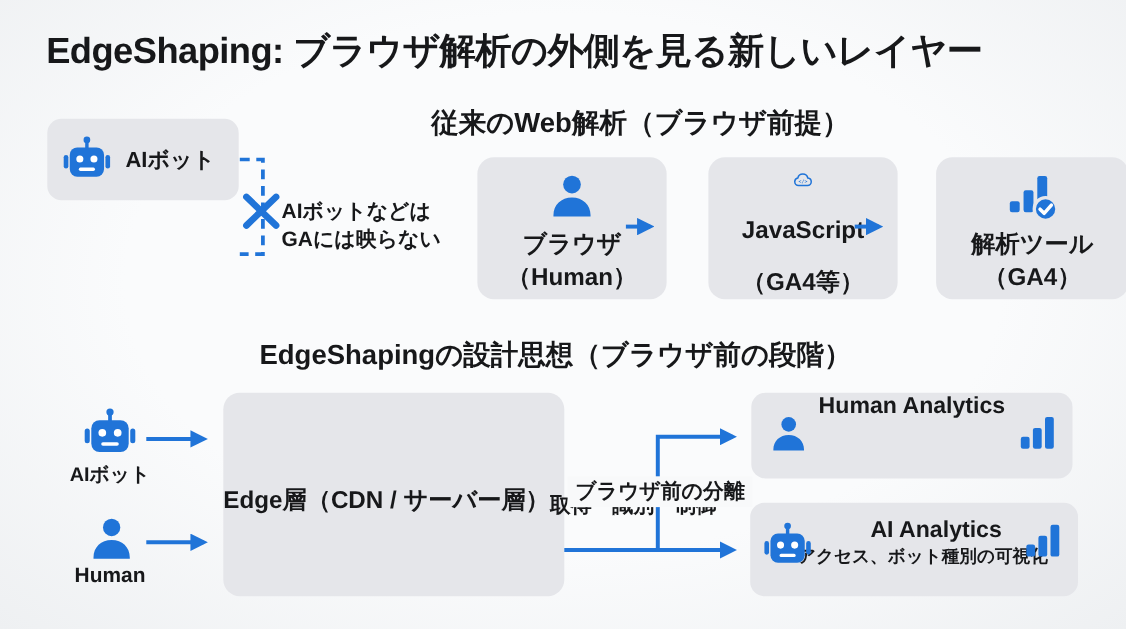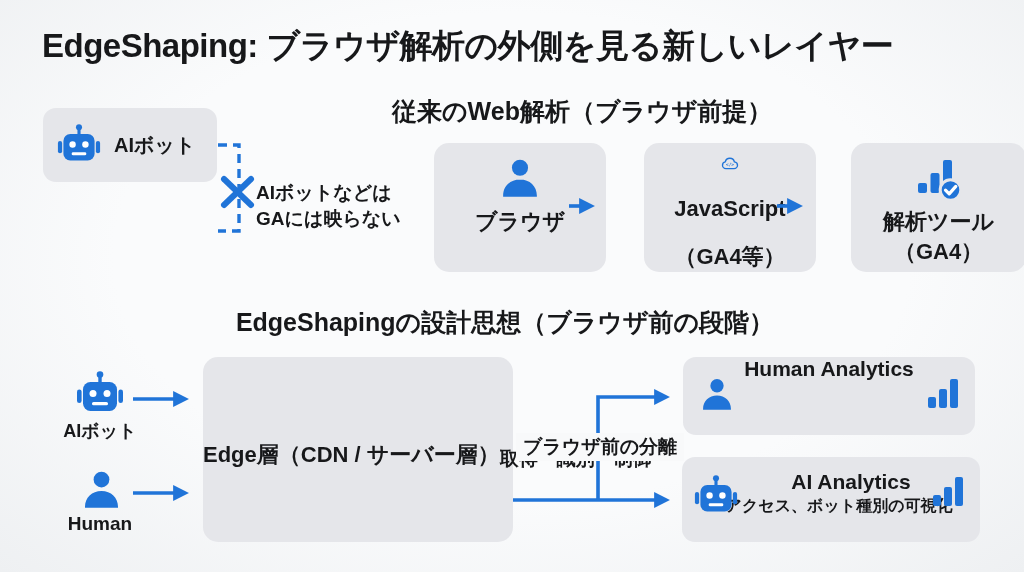--- a/index.html
+++ b/index.html
@@ -176,20 +176,21 @@
   <div class="abs note-text">
     <div>AIボットなどは</div>
     <div>GAには映らない</div>
   </div>
 
   <div class="abs box flow-box flow-box-1">
     <svg width="46" height="46">
         <use href="#sym-user"></use>
       </svg>
     <div class="flow-title">ブラウザ</div>
+    <div class="flow-sub">（Human）</div>
   </div>
   <div class="abs box flow-box flow-box-2">
     <svg width="58" height="47">
         <use href="#sym-cloud-code"></use>
       </svg>
     <div class="flow-title">JavaScript</div>
     <div class="flow-sub">（GA4等）</div>
   </div>
   <div class="abs box flow-box flow-box-3">
     <svg width="50" height="46">

